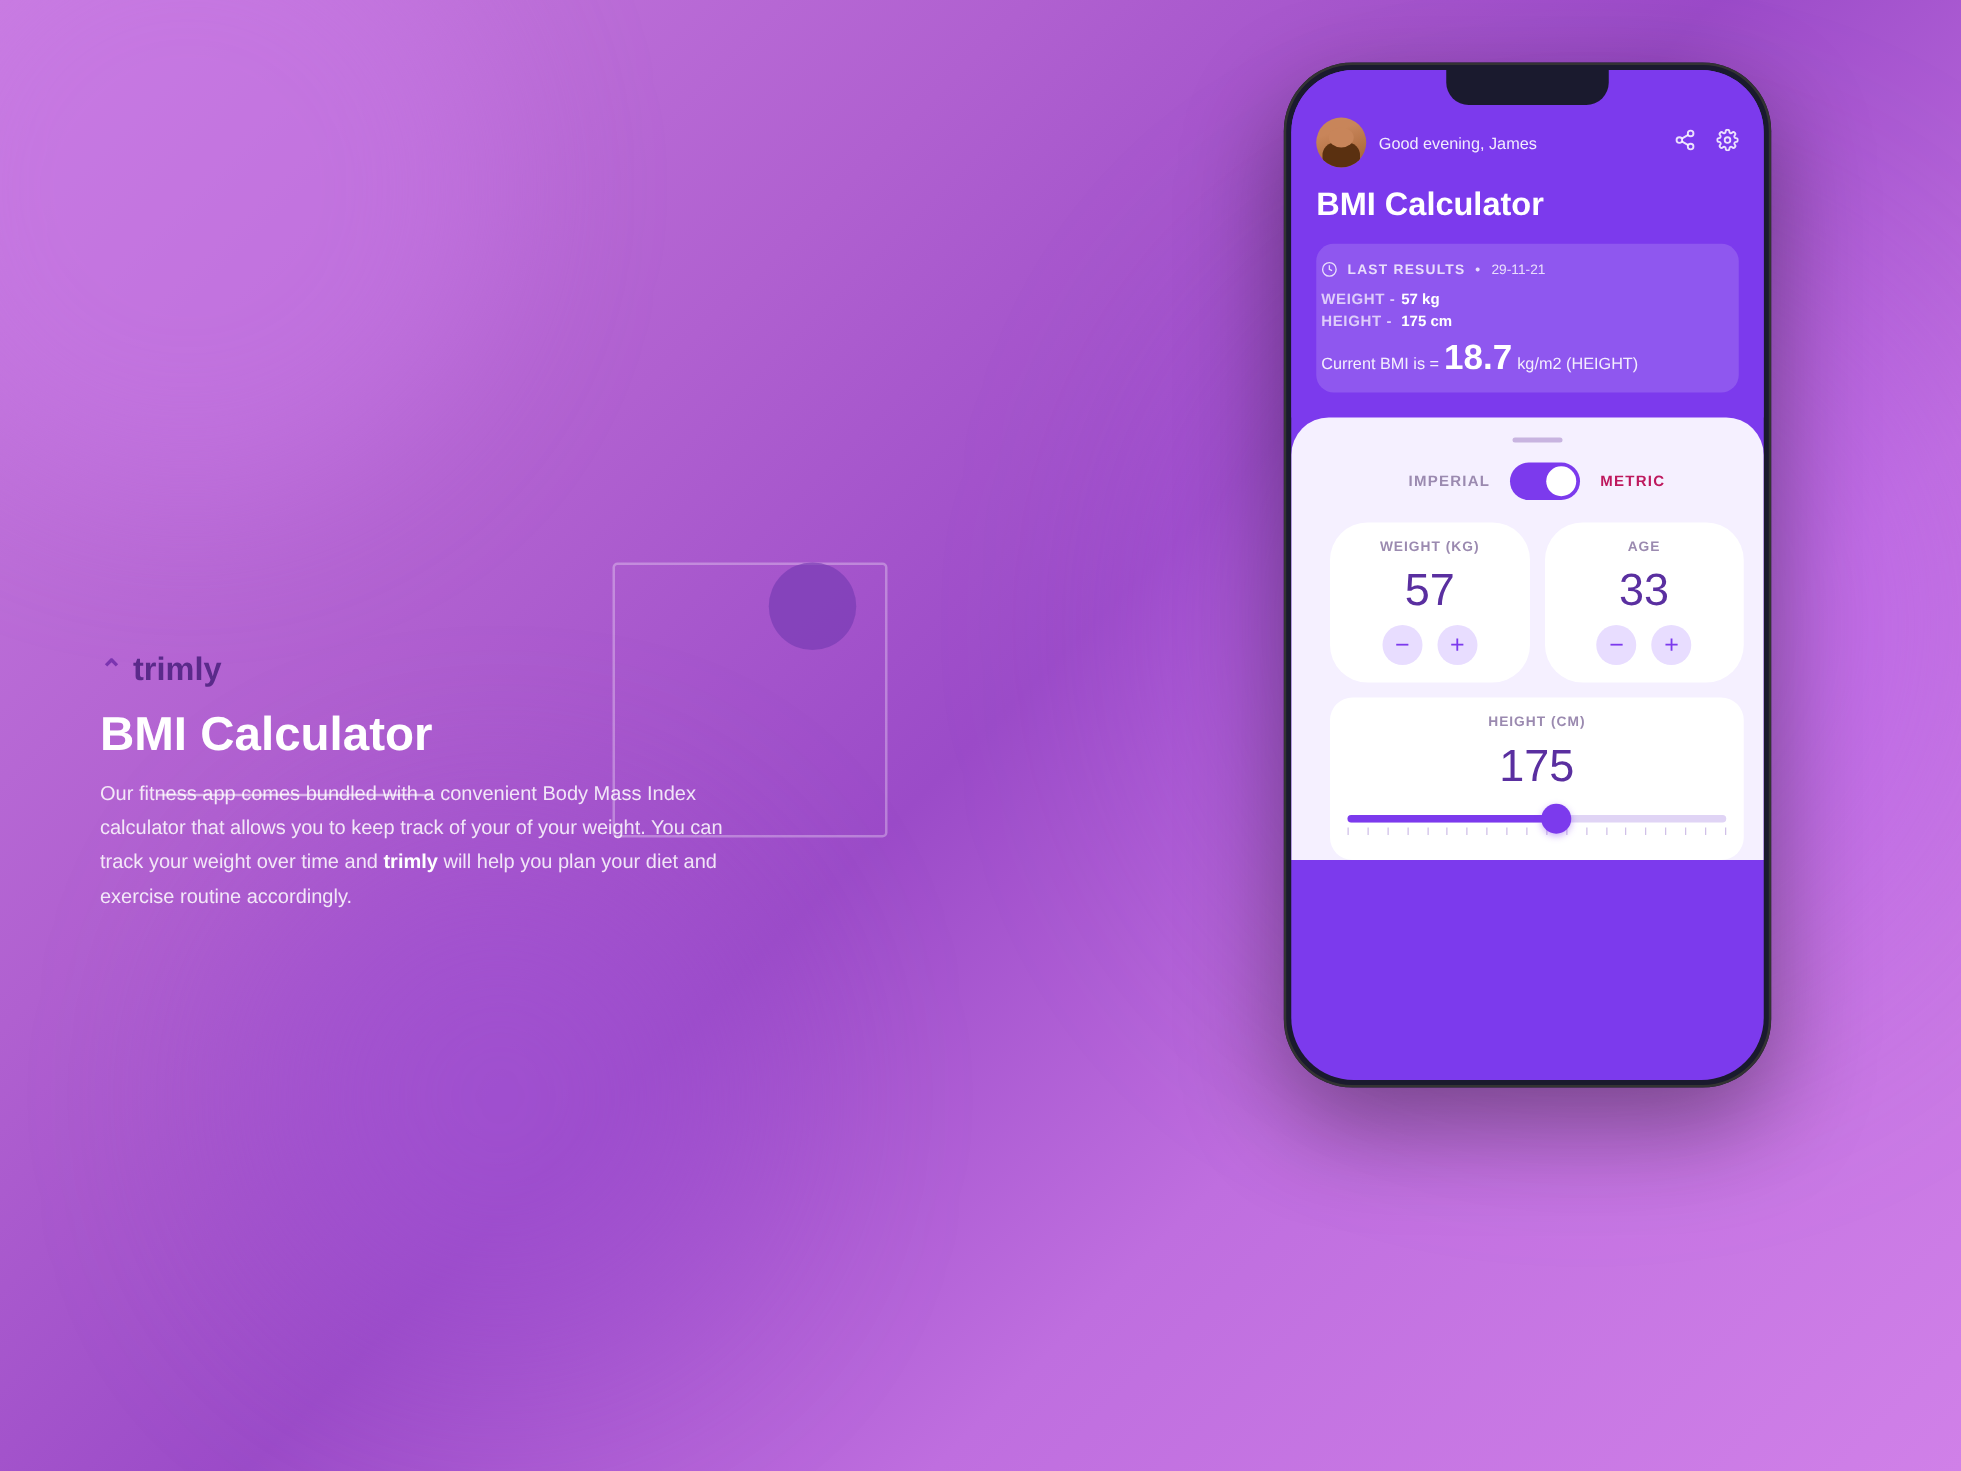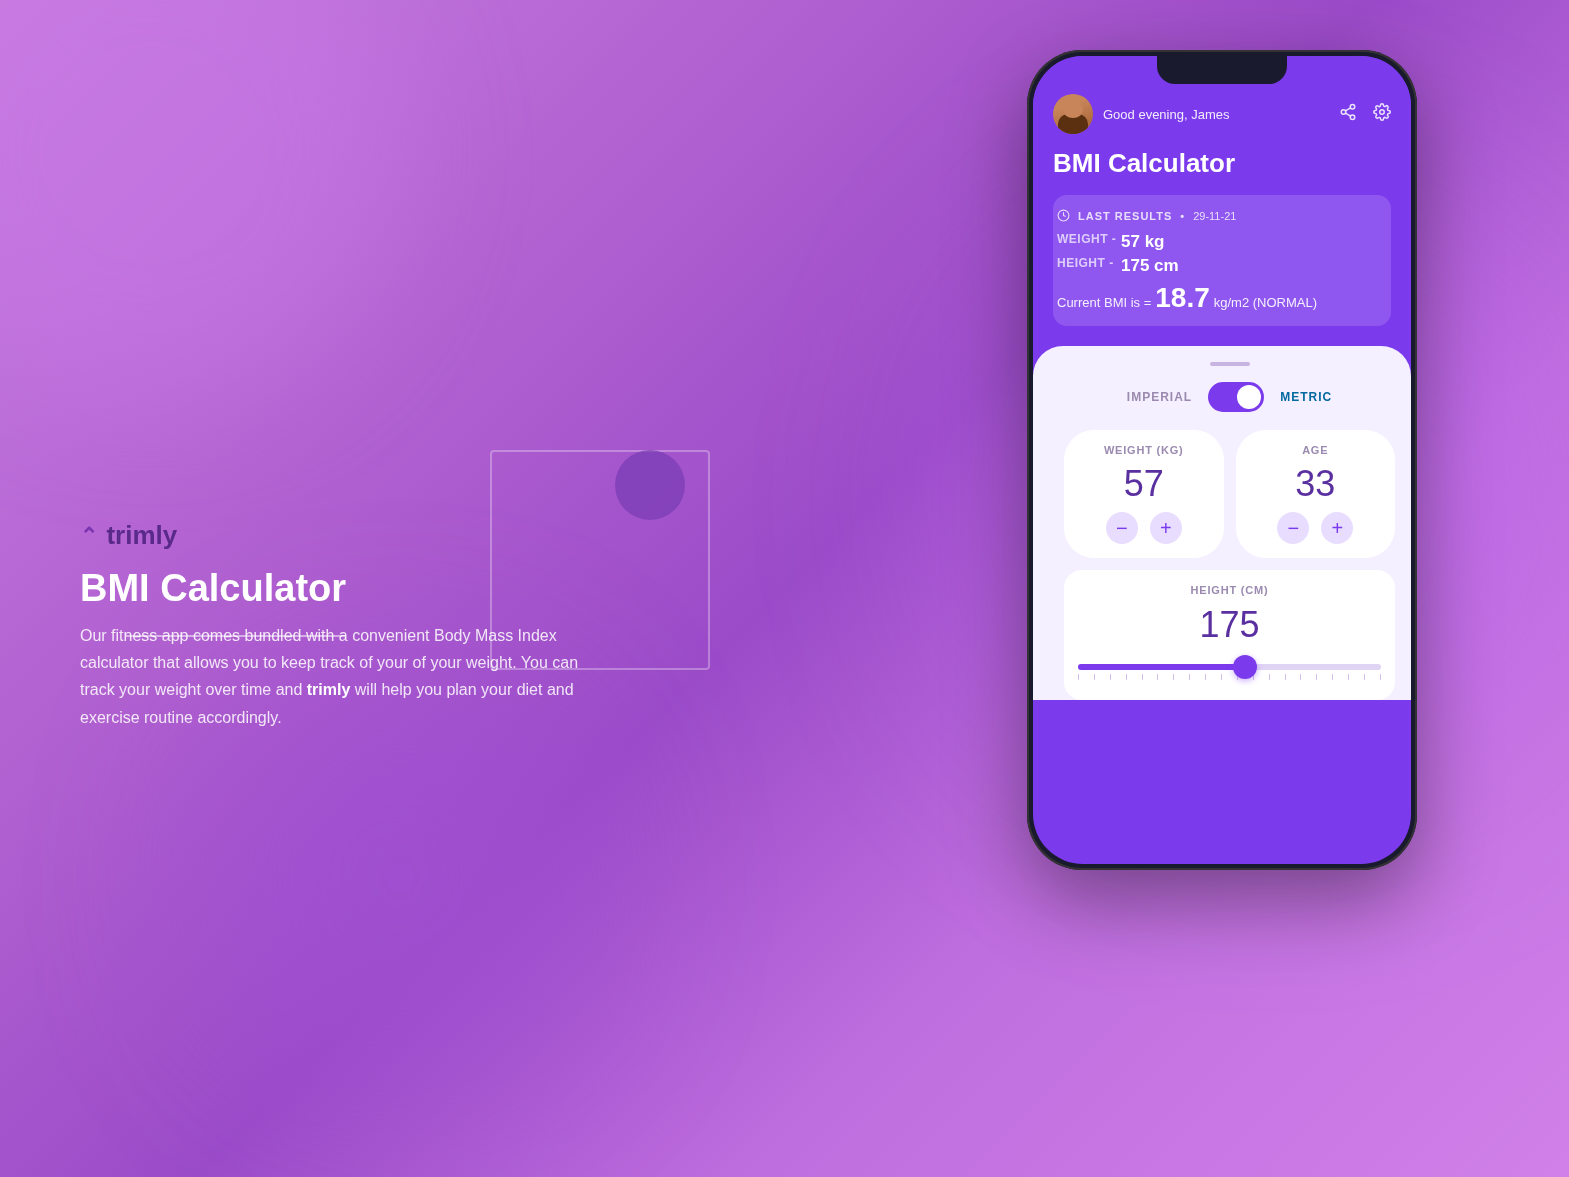--- a/index.html
+++ b/index.html
@@ -259,21 +259,21 @@
       color: rgba(255,255,255,0.7);
       font-size: 12px;
       font-weight: 600;
       letter-spacing: 0.5px;
       text-transform: uppercase;
       min-width: 60px;
     }
 
     .result-value {
       color: #ffffff;
-      font-size: 17px;
+      font-size: 12px;
       font-weight: 600;
     }
 
     .bmi-row {
       margin-top: 8px;
       display: flex;
       align-items: baseline;
       gap: 4px;
     }
 
@@ -320,21 +320,21 @@
     }
 
     .toggle-label {
       font-size: 12px;
       font-weight: 600;
       letter-spacing: 1px;
       color: #9b8ab0;
     }
 
     .toggle-label.active {
-      color: #0369a1;
+      color: #be185d;
     }
 
     .toggle-switch {
       width: 56px; height: 30px;
       background: #7c3aed;
       border-radius: 15px;
       position: relative;
       cursor: pointer;
     }
 
@@ -556,21 +556,21 @@
             <span class="result-label">WEIGHT -</span>
             <span class="result-value">57 kg</span>
           </div>
           <div class="result-row">
             <span class="result-label">HEIGHT -</span>
             <span class="result-value">175 cm</span>
           </div>
           <div class="bmi-row">
             <span class="bmi-text">Current BMI is =</span>
             <span class="bmi-value">18.7</span>
-            <span class="bmi-unit">kg/m2 (NORMAL)</span>
+            <span class="bmi-unit">kg/m2 (HEIGHT)</span>
           </div>
         </div>
       </div>
 
       <div class="phone-card">
         <div class="drag-handle"></div>
 
         
         <div class="toggle-row">
           <span class="toggle-label">IMPERIAL</span>

